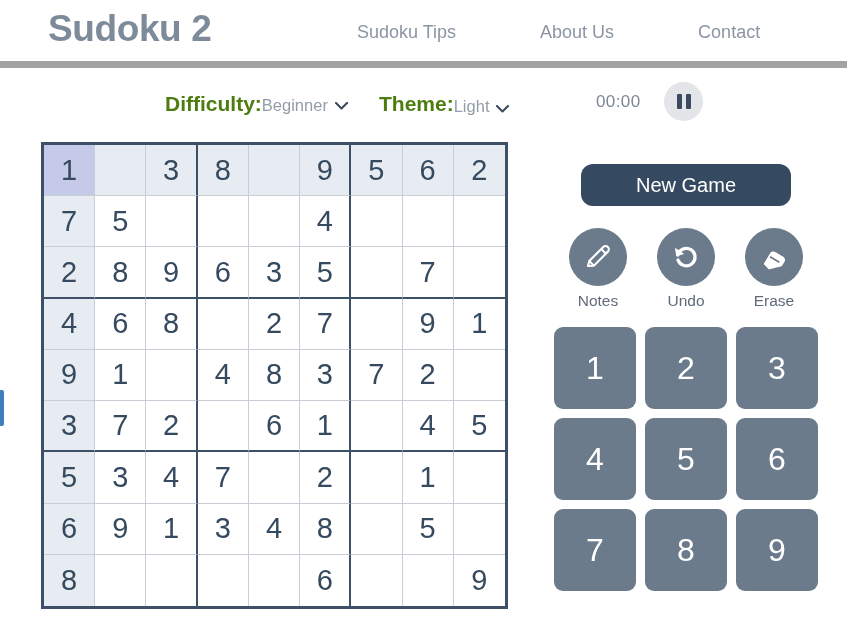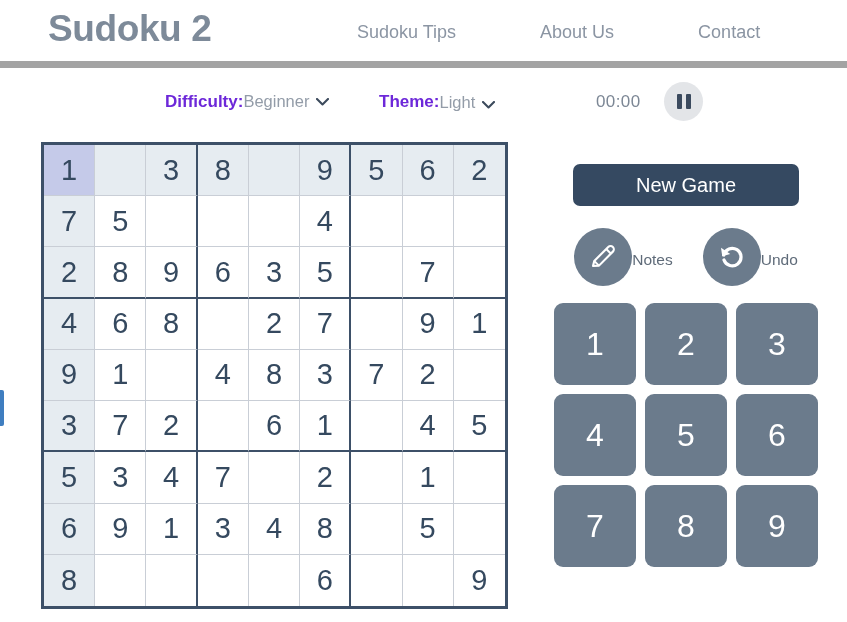--- a/index.html
+++ b/index.html
@@ -54,23 +54,23 @@
     height: 66px;
     display: flex;
     align-items: center;
   }
   .ctrl-group {
     display: flex;
     align-items: baseline;
     white-space: nowrap;
   }
   .ctrl-label {
-    font-size: 17px;
+    font-size: 21px;
     font-weight: bold;
-    color: #6d28d9;
+    color: #4d7c0f;
   }
   .ctrl-value {
     font-size: 16.5px;
     color: #939ca8;
   }
   .chev {
     display: inline-block;
     margin-left: 7px;
     color: #3c4a5c;
     font-size: 13px;
@@ -147,41 +147,42 @@
 
   
   .panel {
     position: absolute;
     left: 555px;
     top: 142px;
     width: 262px;
   }
   .new-game-btn {
     display: block;
-    width: 226px;
+    width: 210px;
     height: 42px;
     margin: 22px auto 0;
     background: #35496180;
     background: #354961;
     color: #ffffff;
     border: none;
-    border-radius: 7px;
+    border-radius: 12px;
     font-size: 20px;
     font-family: "Liberation Sans", sans-serif;
     cursor: pointer;
   }
 
   .actions {
     display: flex;
     justify-content: center;
     gap: 30px;
     margin-top: 22px;
   }
   .action {
     display: flex;
+    flex-direction: column;
     align-items: center;
     cursor: pointer;
   }
   .action-circle {
     width: 58px;
     height: 58px;
     border-radius: 50%;
     background: #6b7b8c;
     display: flex;
     align-items: center;
@@ -367,20 +368,29 @@
     <div class="action">
       <span class="action-circle">
         <svg width="30" height="30" viewBox="0 0 24 24" aria-hidden="true">
           <path d="M5.4 10.4 A7 7 0 1 1 5.6 14.4" fill="none" stroke="#ffffff" stroke-width="2.6" stroke-linecap="round"></path>
           <path d="M3.2 4.6 L4.2 11.4 L10.6 9.6 Z" fill="#ffffff"></path>
         </svg>
       </span>
       <span class="action-label">Undo</span>
     </div>
 
+    <div class="action">
+      <span class="action-circle">
+        <svg width="30" height="30" viewBox="0 0 24 24" aria-hidden="true">
+          <path d="M3.6 15.6 L10.4 8.8 A2.3 2.3 0 0 1 13.7 8.8 L19 14.1 A2.3 2.3 0 0 1 19 17.4 L16.4 20 L6.2 20 Z" fill="#ffffff" stroke="#ffffff" stroke-width="1.2" stroke-linejoin="round" transform="rotate(-14 12 13)"></path>
+          <path d="M9.2 11 L15.4 17.2" fill="none" stroke="#6b7b8c" stroke-width="1.4" transform="rotate(-14 12 13)"></path>
+        </svg>
+      </span>
+      <span class="action-label">Erase</span>
+    </div>
 
   </div>
 
   <div class="numpad" id="numpad">
       <button class="numkey">1</button>
       <button class="numkey">2</button>
       <button class="numkey">3</button>
       <button class="numkey">4</button>
       <button class="numkey">5</button>
       <button class="numkey">6</button>

